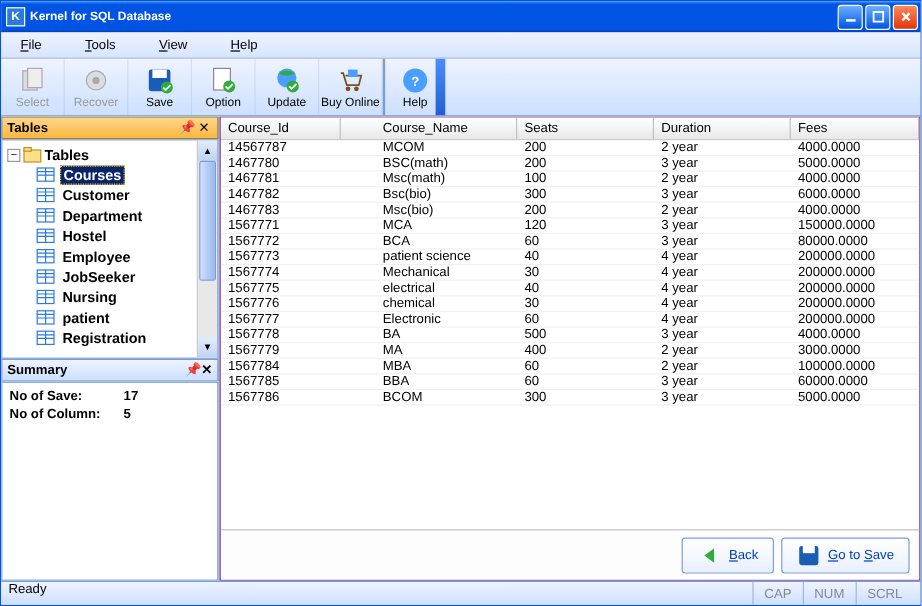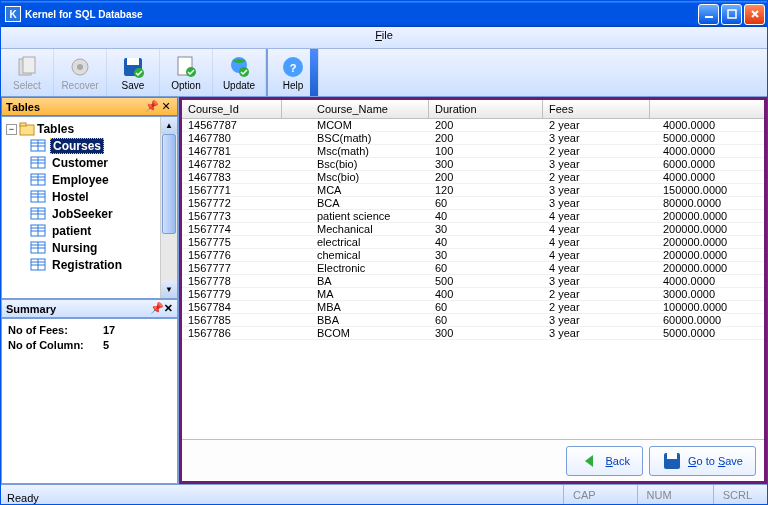--- a/index.html
+++ b/index.html
@@ -8,21 +8,21 @@
 .window { width: 768px; height: 505px; border: 1px solid #0054e3; display: flex; flex-direction: column; }
 
 .titlebar { height: 26px; background: linear-gradient(to bottom, #3a92ff 0%, #0054e3 10%, #0054e3 90%, #003fb8 100%); display: flex; align-items: center; padding: 0 2px 0 4px; color: white; }
 .titlebar-icon { width: 16px; height: 16px; background: #2a7ae2; border: 1px solid #fff; display: flex; align-items: center; justify-content: center; font-weight: bold; font-size: 10px; margin-right: 4px; }
 .titlebar-text { flex: 1; font-weight: bold; font-size: 10px; }
 .titlebar-btns { display: flex; gap: 2px; }
 .titlebar-btn { width: 21px; height: 21px; background: linear-gradient(to bottom, #6cb0ff, #0054e3); border: 1px solid #fff; border-radius: 3px; display: flex; align-items: center; justify-content: center; color: white; cursor: pointer; }
 .titlebar-btn.close { background: linear-gradient(to bottom, #ff8a5c, #e3340a); }
 .titlebar-btn svg { width: 12px; height: 12px; }
 
-.menubar { height: 22px; background: linear-gradient(to bottom, #eef3ff, #d6e5ff); display: flex; align-items: center; padding: 0 8px; gap: 20px; border-bottom: 1px solid #a0b8e0; flex-direction: column; }
+.menubar { height: 22px; background: linear-gradient(to bottom, #eef3ff, #d6e5ff); display: flex; align-items: center; padding: 0 8px; gap: 20px; border-bottom: 1px solid #a0b8e0; }
 .menu-item { padding: 2px 8px; cursor: pointer; }
 .menu-item .u { text-decoration: underline; }
 
 .toolbar { height: 48px; background: linear-gradient(to bottom, #eef3ff, #cde0ff); display: flex; align-items: stretch; border-bottom: 1px solid #7a9ed8; }
 .tool-btn { width: 53px; display: flex; flex-direction: column; align-items: center; justify-content: center; gap: 1px; cursor: pointer; border-right: 1px solid rgba(160,180,220,0.3); }
 .tool-btn.disabled { color: #999; cursor: default; }
 .tool-btn .ticon { width: 24px; height: 24px; display: flex; align-items: center; justify-content: center; }
 .tool-btn .tlabel { font-size: 10px; }
 .help-btn { border-left: 2px solid #7a9ed8; position: relative; }
 .help-btn::after { content: ''; position: absolute; right: 0; top: 0; bottom: 0; width: 8px; background: linear-gradient(to bottom, #4a8cff, #2060d0); }
@@ -49,38 +49,38 @@
 .tree-scroll .arr { position: absolute; left: 0; right: 0; height: 17px; background: linear-gradient(to bottom, #e0ecff, #c0d4f0); display: flex; align-items: center; justify-content: center; font-size: 8px; }
 .tree-scroll .arr.up { top: 0; }
 .tree-scroll .arr.dn { bottom: 0; }
 
 .summary-hdr { height: 19px; background: linear-gradient(to bottom, #eef3ff, #cde0ff); border: 1px solid #7a9ed8; display: flex; align-items: center; padding: 0 4px; font-weight: bold; }
 .summary-hdr .sp { flex: 1; }
 .summary-body { flex: 1; background: #fff; border: 1px solid #7a9ed8; padding: 4px 6px; }
 .summary-row { display: flex; font-size: 12px; font-weight: bold; line-height: 15px; }
 .summary-row .k { width: 95px; }
 
-.right-pane { flex: 1; display: flex; flex-direction: column; background: #fff; border: 3px solid #701a75; margin: 0 0 0 0; }
+.right-pane { flex: 1; display: flex; flex-direction: column; background: #fff; border: 1px solid #701a75; margin: 0 0 0 0; }
 .grid-hdr { height: 19px; display: flex; background: linear-gradient(to bottom, #fff, #e8e8e8); border-bottom: 1px solid #c0c0c0; }
 .grid-hdr .col { border-right: 1px solid #c0c0c0; padding: 2px 6px; display: flex; align-items: center; }
 .grid-body { flex: 1; overflow: hidden; background: #fff; }
 .grid-row { height: 13px; display: flex; border-bottom: 1px solid #f0f0f0; }
 .grid-row .cell { padding: 0 6px; display: flex; align-items: center; overflow: hidden; white-space: nowrap; }
 .c0 { width: 100px; }
 .c1 { width: 118px; margin-left: 29px; }
 .c2 { width: 114px; }
 .c3 { width: 114px; }
 .c4 { width: 107px; }
 
 .btnbar { height: 42px; border-top: 1px solid #c0c0c0; display: flex; align-items: center; justify-content: flex-end; padding: 0 8px; gap: 6px; background: #fdfdfd; }
 .bigbtn { height: 30px; border: 1px solid #7a9ed8; border-radius: 3px; background: linear-gradient(to bottom, #fff, #e8f0ff); display: flex; align-items: center; padding: 0 12px; gap: 6px; cursor: pointer; color: #0040c0; }
 .bigbtn .u { text-decoration: underline; }
 .bigbtn .bicon { width: 20px; height: 20px; display: flex; align-items: center; justify-content: center; }
 
-.statusbar { height: 20px; background: linear-gradient(to bottom, #eef3ff, #cde0ff); border-top: 1px solid #7a9ed8; display: flex; align-items: flex-end; padding: 0 6px; gap: 32px; }
+.statusbar { height: 20px; background: linear-gradient(to bottom, #eef3ff, #cde0ff); border-top: 1px solid #7a9ed8; display: flex; align-items: flex-start; padding: 0 6px; }
 .statusbar .sp { flex: 1; }
 .statusbar .sbcell { border-left: 1px solid #a0b8e0; padding: 0 9px; color: #888; height: 100%; display: flex; align-items: center; }
 
 svg { display: block; }
 </style>
 </head>
 <body>
 
 <div class="window">
 
@@ -156,20 +156,31 @@
     <div class="tool-btn">
       <div class="ticon">
           <svg width="24" height="24">
             <circle cx="12" cy="10" r="8" fill="#4a9eff"></circle>
             <path d="M5 6 Q12 2 19 6 Q12 10 5 6" fill="#2ead3a"></path>
             <circle cx="17" cy="17" r="5" fill="#2ead3a"></circle>
             <path d="M14 17 L16 19 L20 15" stroke="#fff" stroke-width="1.5" fill="none"></path>
           </svg>
         </div>
       <div class="tlabel">Update</div>
+    </div>
+    <div class="tool-btn">
+      <div class="ticon">
+          <svg width="24" height="24">
+            <path d="M4 6 L6 6 L9 16 L19 16 L21 8 L8 8" fill="none" stroke="#7a5020" stroke-width="1.5"></path>
+            <circle cx="10" cy="19" r="2" fill="#7a5020"></circle>
+            <circle cx="17" cy="19" r="2" fill="#7a5020"></circle>
+            <rect x="10" y="3" width="8" height="6" fill="#4a9eff"></rect>
+          </svg>
+        </div>
+      <div class="tlabel">Buy Online</div>
     </div>
     <div class="tool-btn help-btn">
       <div class="ticon">
           <svg width="24" height="24">
             <circle cx="12" cy="12" r="10" fill="#4a9eff"></circle>
             <text x="12" y="17" font-size="14" font-weight="bold" fill="#fff" text-anchor="middle">?</text>
           </svg>
         </div>
       <div class="tlabel">Help</div>
     </div>
@@ -213,57 +224,66 @@
                 </svg>
                 <span class="tlabel2">Customer</span>
               </div>
               <div class="tree-child">
                 <svg class="ticon2">
                   <rect x="1" y="1" width="14" height="11" fill="#fff" stroke="#2a7ae2"></rect>
                   <line x1="1" y1="4" x2="15" y2="4" stroke="#2a7ae2"></line>
                   <line x1="1" y1="7" x2="15" y2="7" stroke="#2a7ae2"></line>
                   <line x1="8" y1="1" x2="8" y2="12" stroke="#2a7ae2"></line>
                 </svg>
+                <span class="tlabel2">Department</span>
+              </div>
+              <div class="tree-child">
+                <svg class="ticon2">
+                  <rect x="1" y="1" width="14" height="11" fill="#fff" stroke="#2a7ae2"></rect>
+                  <line x1="1" y1="4" x2="15" y2="4" stroke="#2a7ae2"></line>
+                  <line x1="1" y1="7" x2="15" y2="7" stroke="#2a7ae2"></line>
+                  <line x1="8" y1="1" x2="8" y2="12" stroke="#2a7ae2"></line>
+                </svg>
+                <span class="tlabel2">Hostel</span>
+              </div>
+              <div class="tree-child">
+                <svg class="ticon2">
+                  <rect x="1" y="1" width="14" height="11" fill="#fff" stroke="#2a7ae2"></rect>
+                  <line x1="1" y1="4" x2="15" y2="4" stroke="#2a7ae2"></line>
+                  <line x1="1" y1="7" x2="15" y2="7" stroke="#2a7ae2"></line>
+                  <line x1="8" y1="1" x2="8" y2="12" stroke="#2a7ae2"></line>
+                </svg>
                 <span class="tlabel2">Employee</span>
               </div>
               <div class="tree-child">
                 <svg class="ticon2">
                   <rect x="1" y="1" width="14" height="11" fill="#fff" stroke="#2a7ae2"></rect>
                   <line x1="1" y1="4" x2="15" y2="4" stroke="#2a7ae2"></line>
                   <line x1="1" y1="7" x2="15" y2="7" stroke="#2a7ae2"></line>
                   <line x1="8" y1="1" x2="8" y2="12" stroke="#2a7ae2"></line>
                 </svg>
-                <span class="tlabel2">Hostel</span>
-              </div>
-              <div class="tree-child">
-                <svg class="ticon2">
-                  <rect x="1" y="1" width="14" height="11" fill="#fff" stroke="#2a7ae2"></rect>
-                  <line x1="1" y1="4" x2="15" y2="4" stroke="#2a7ae2"></line>
-                  <line x1="1" y1="7" x2="15" y2="7" stroke="#2a7ae2"></line>
-                  <line x1="8" y1="1" x2="8" y2="12" stroke="#2a7ae2"></line>
-                </svg>
                 <span class="tlabel2">JobSeeker</span>
               </div>
               <div class="tree-child">
                 <svg class="ticon2">
                   <rect x="1" y="1" width="14" height="11" fill="#fff" stroke="#2a7ae2"></rect>
                   <line x1="1" y1="4" x2="15" y2="4" stroke="#2a7ae2"></line>
                   <line x1="1" y1="7" x2="15" y2="7" stroke="#2a7ae2"></line>
                   <line x1="8" y1="1" x2="8" y2="12" stroke="#2a7ae2"></line>
                 </svg>
+                <span class="tlabel2">Nursing</span>
+              </div>
+              <div class="tree-child">
+                <svg class="ticon2">
+                  <rect x="1" y="1" width="14" height="11" fill="#fff" stroke="#2a7ae2"></rect>
+                  <line x1="1" y1="4" x2="15" y2="4" stroke="#2a7ae2"></line>
+                  <line x1="1" y1="7" x2="15" y2="7" stroke="#2a7ae2"></line>
+                  <line x1="8" y1="1" x2="8" y2="12" stroke="#2a7ae2"></line>
+                </svg>
                 <span class="tlabel2">patient</span>
-              </div>
-              <div class="tree-child">
-                <svg class="ticon2">
-                  <rect x="1" y="1" width="14" height="11" fill="#fff" stroke="#2a7ae2"></rect>
-                  <line x1="1" y1="4" x2="15" y2="4" stroke="#2a7ae2"></line>
-                  <line x1="1" y1="7" x2="15" y2="7" stroke="#2a7ae2"></line>
-                  <line x1="8" y1="1" x2="8" y2="12" stroke="#2a7ae2"></line>
-                </svg>
-                <span class="tlabel2">Nursing</span>
               </div>
               <div class="tree-child">
                 <svg class="ticon2">
                   <rect x="1" y="1" width="14" height="11" fill="#fff" stroke="#2a7ae2"></rect>
                   <line x1="1" y1="4" x2="15" y2="4" stroke="#2a7ae2"></line>
                   <line x1="1" y1="7" x2="15" y2="7" stroke="#2a7ae2"></line>
                   <line x1="8" y1="1" x2="8" y2="12" stroke="#2a7ae2"></line>
                 </svg>
                 <span class="tlabel2">Registration</span>
               </div>
@@ -277,34 +297,35 @@
       </div>
 
       <div class="summary-hdr">
         <span>Summary</span>
         <span class="sp"></span>
         <span class="pin">📌</span>
         <span class="x">✕</span>
       </div>
       <div class="summary-body">
         <div class="summary-row">
-          <span class="k">No of Fees:</span>
+          <span class="k">No of Save:</span>
           <span>17</span>
         </div>
         <div class="summary-row">
           <span class="k">No of Column:</span>
           <span>5</span>
         </div>
       </div>
     </div>
 
     <div class="right-pane">
       <div class="grid-hdr">
         <div class="col c0">Course_Id</div>
         <div class="col c1">Course_Name</div>
+        <div class="col c2">Seats</div>
         <div class="col c3">Duration</div>
         <div class="col c4">Fees</div>
       </div>
       <div class="grid-body" id="grid-body">
           <div class="grid-row">
             <div class="cell c0">14567787</div>
             <div class="cell c1">MCOM</div>
             <div class="cell c2">200</div>
             <div class="cell c3">2 year</div>
             <div class="cell c4">4000.0000</div>

